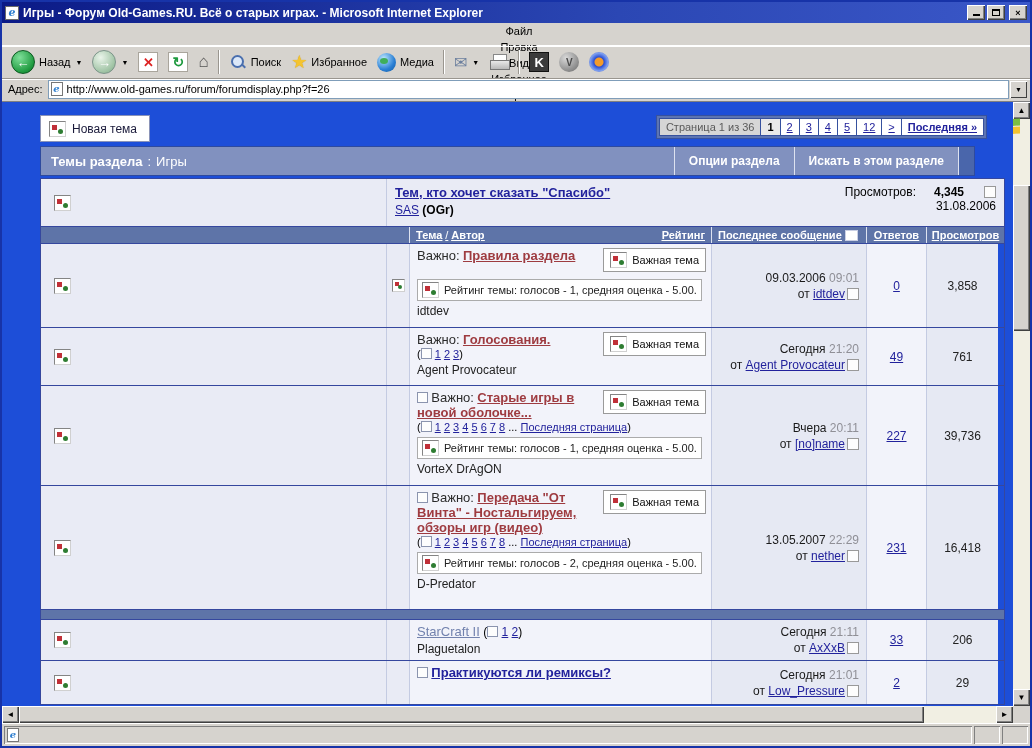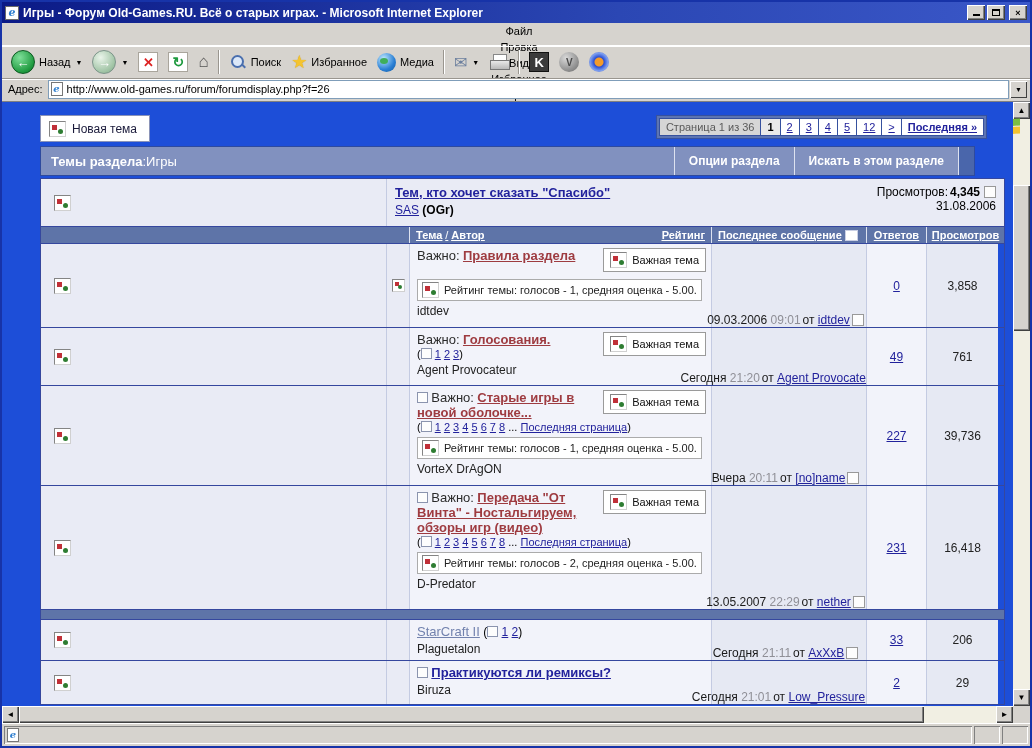--- a/index.html
+++ b/index.html
@@ -84,42 +84,42 @@
   .ftop { margin-left:38px; width:965px; display:flex; align-items:flex-start; }
   .newtopic { display:inline-flex; align-items:center; gap:6px; height:27px; padding:0 12px 0 8px; background:#fff; border:1px solid #8a93b8; color:#1a1a3a; font-size:12px; }
   .pagin { margin-left:auto; margin-right:18px; background:#5c74b2; padding:2px; display:flex; align-items:center; border:1px solid #36519e; }
   .pgc { border:1px solid #36519e; margin-left:-1px; height:18px; display:flex; align-items:center; padding:0 6px; font-size:11px; background:#fff; }
   .pgc:first-child { margin-left:0; }
   .pg-label { background:#d6d6d6; color:#5a5a5a; }
   .pg-cur { font-weight:bold; color:#000; background:#e9e9e9; }
   .pg-link { color:#22229C; text-decoration:underline; }
 
   .secbar { margin:4px 0 0 38px; width:935px; height:30px; display:flex; align-items:stretch; border:1px solid #2e4a9e; background:#8191bf; }
-  .sec-title { flex:1; display:flex; align-items:center; padding-left:10px; color:#fff; font-size:13px; }
+  .sec-title { flex:1; display:flex; align-items:center; padding-left:10px; color:#fff; font-size:13px; gap:5px; }
   .sec-title b { font-weight:bold; }
   .sec-cell { display:flex; align-items:center; justify-content:center; color:#fff; font-size:12px; font-weight:bold; border-left:1px solid #dde2f0; padding:0 14px; }
   .sec-fill { width:16px; background:#4a66ab; border-left:1px solid #dde2f0; }
 
   .ftable { margin-left:38px; width:965px; border:1px solid #35479e; border-top:none; margin-top:2px; }
   .trow { display:flex; border-top:1px solid #35479e; }
   .trow:first-child { border-top:1px solid #35479e; }
   .c1 { width:345px; background:#E9EBF5; display:flex; align-items:center; padding-left:13px; }
   .c2 { width:23px; background:#E9EBF5; border-left:1px solid #c4cbe2; display:flex; align-items:center; justify-content:center; }
   .c3 { width:302px; background:#F2F3FA; border-left:1px solid #c4cbe2; padding:4px 5px 4px 7px; font-size:12px; }
-  .c4 { width:155px; background:#E6E9F3; border-left:1px solid #c4cbe2; display:flex; flex-direction:row; justify-content:center; align-items:flex-end; padding-right:7px; font-size:12px; color:#1a1a1a; gap:2px; }
+  .c4 { width:155px; background:#E6E9F3; border-left:1px solid #c4cbe2; display:flex; flex-direction:column; justify-content:center; align-items:flex-end; padding-right:7px; font-size:12px; color:#1a1a1a; gap:2px; }
   .c5 { width:60px; background:#F2F3FA; border-left:1px solid #c4cbe2; display:flex; align-items:center; justify-content:center; font-size:12px; }
   .c6 { width:72px; background:#E6E9F3; border-left:1px solid #c4cbe2; display:flex; align-items:center; justify-content:center; font-size:12px; color:#222; }
 
   .annc { display:flex; }
   .annc-main { width:618px; background:#E9EBF5; border-left:1px solid #c4cbe2; display:flex; padding:6px 8px 6px 8px; }
   .annc-left { flex:1; }
   .annc-title { font-size:13px; font-weight:bold; color:#22229C; text-decoration:underline; }
   .annc-by { margin-top:3px; font-size:12px; }
   .annc-right { text-align:right; font-size:12px; }
-  .annc-views { display:flex; align-items:center; gap:2px; justify-content:flex-end; }
+  .annc-views { display:flex; align-items:center; gap:18px; justify-content:flex-end; }
 
   .hrow { background:#5E74A8; color:#fff; font-size:11px; font-weight:bold;text-decoration:underline; }
   .hrow > div { background:transparent !important; border-left:1px solid #dde2f0; display:flex; align-items:center; padding:2px 6px; }
   .hrow > div:first-child { border-left:none; }
   .h1 { width:368px; }
   .h2 { width:302px; }
   .h3 { width:155px; gap:3px; }
   .h4 { width:60px; justify-content:center; }
   .h5 { width:78px; justify-content:center; }
   .hlink { color:#fff; text-decoration:underline; }
@@ -491,21 +491,20 @@
         </div>
 
         <div class="trow" style="min-height:44px;">
           <div class="c1">
               <span class="bimg"></span>
             </div>
           <div class="c2"></div>
           <div class="c3">
             <span class="mbox"></span>
             <a class="t-unread">Практикуются ли ремиксы?</a>
-            <div class="author">Biruza</div>
           </div>
           <div class="c4">
             <div class="lastline"><span>Сегодня</span> <span class="time">21:01</span></div>
             <div class="lastline"><span>от</span> <a class="link">Low_Pressure</a><span class="cbox"></span></div>
           </div>
           <div class="c5">
               <a class="link">2</a>
             </div>
           <div class="c6">29</div>
         </div>

